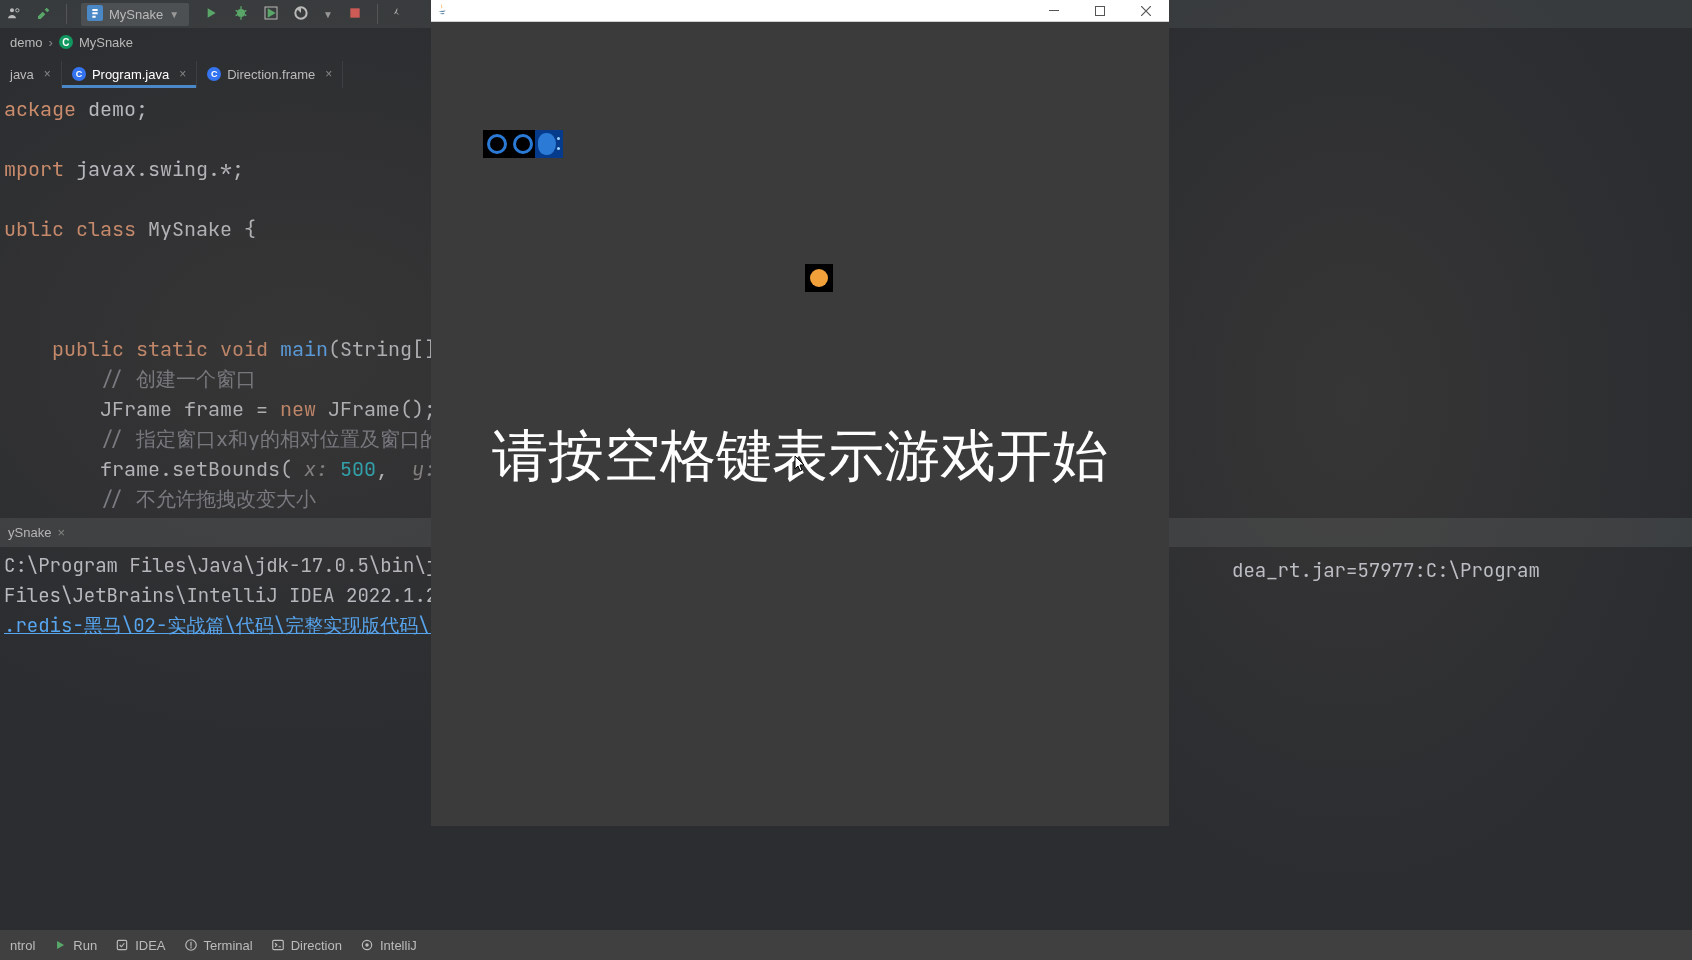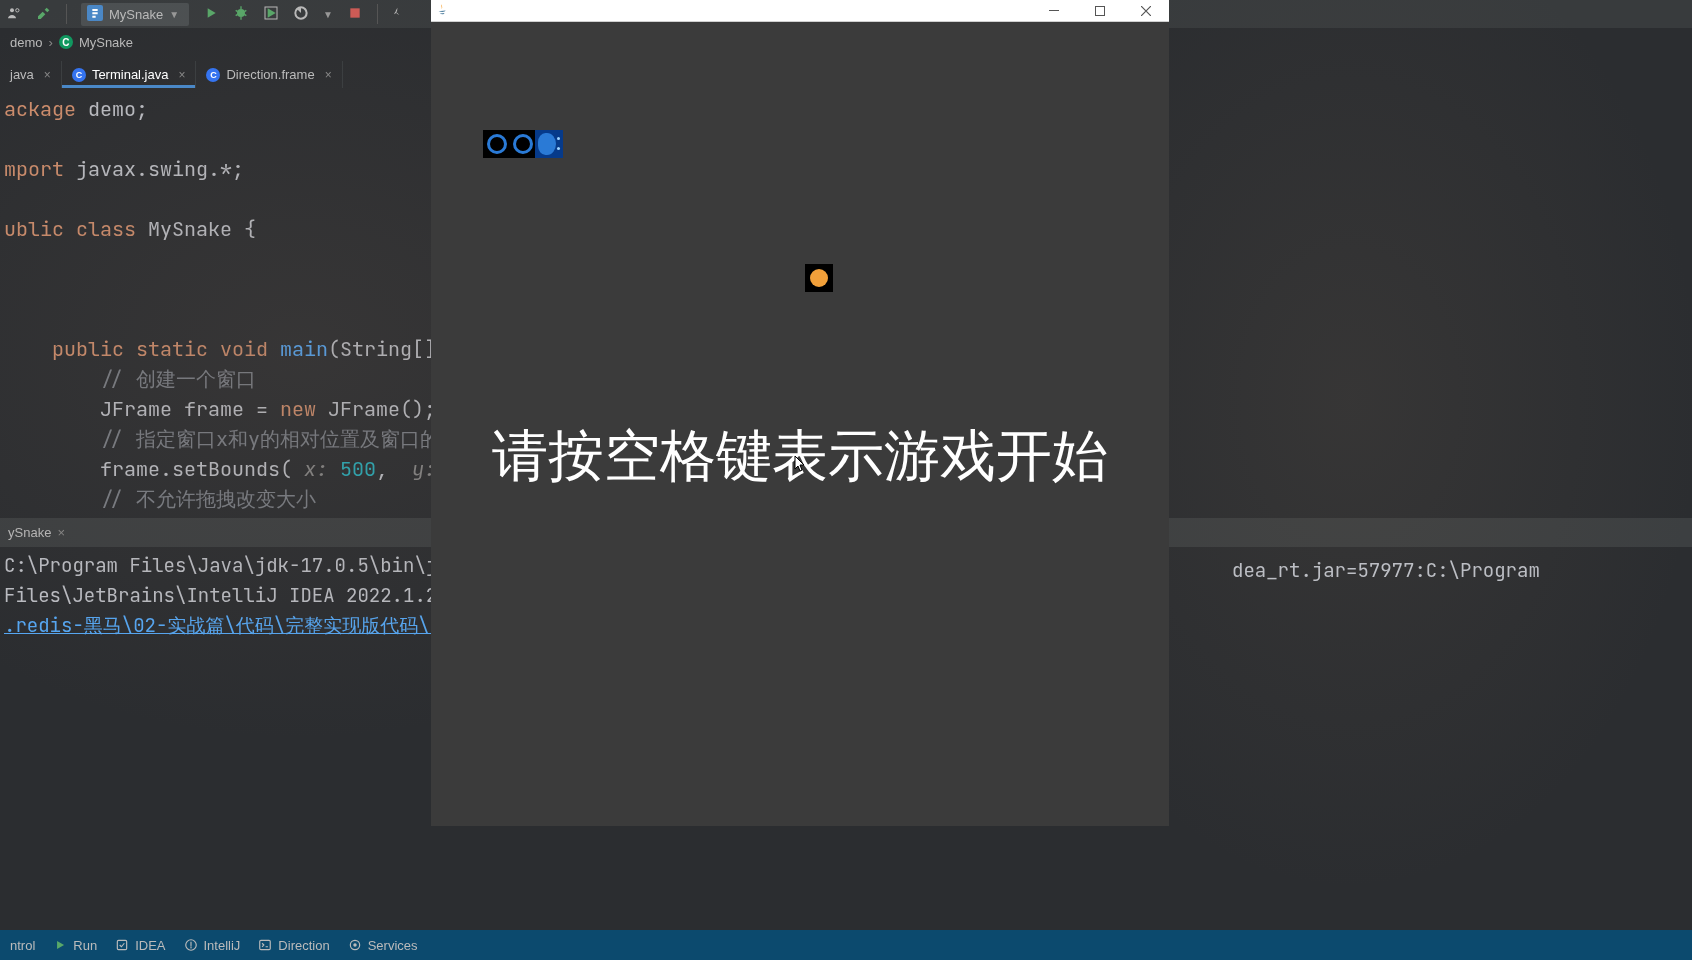--- a/index.html
+++ b/index.html
@@ -32,21 +32,21 @@
   height:28px; display:flex; align-items:center; gap:6px;
   padding:0 10px; font-size:13px; color:#bbbbbb;
 }
 .breadcrumb .chev{color:#888;}
 .file-icon{width:14px;height:14px;border-radius:50%;background:#0f9960;display:inline-flex;align-items:center;justify-content:center;color:#fff;font-size:10px;font-weight:bold;}
 .tabs{
   height:32px; display:flex; align-items:flex-end; padding-left:0;
   background:#2b2d3080;
 }
 .tab{
-  display:flex;align-items:center;gap:6px;padding:6px 10px;
+  display:flex;gap:6px;padding:6px 10px;
   font-size:13px;color:#bbbbbb;border-right:1px solid #3c3f41;
   position:relative;
 }
 .tab.active{color:#fff;}
 .tab.active::after{content:"";position:absolute;left:0;right:0;bottom:0;height:3px;background:#4a88c7;}
 .tab .close{color:#888;font-size:12px;margin-left:4px;}
 .file-ic{width:14px;height:14px;border-radius:50%;background:#3574f0;display:inline-flex;align-items:center;justify-content:center;color:#fff;font-size:9px;font-weight:bold;}
 .editor{
   font-family:"JetBrains Mono",Consolas,monospace;
   font-size:20px; line-height:30px;
@@ -64,21 +64,21 @@
 }
 .run-tool .close{color:#888;margin-left:6px;}
 .console{
   font-family:"JetBrains Mono",Consolas,monospace;
   font-size:19px; line-height:30px; padding:4px 0 4px 4px;
   white-space:pre; color:#bcbec4;
 }
 .console .link{color:#56a8f5;text-decoration:underline;}
 .bottom-bar{
   position:absolute;left:0;right:0;bottom:0;height:30px;
-  background:#0c4a6e;display:flex;align-items:center;gap:18px;padding:0 10px;font-size:13px;color:#bbb;
+  background:#404040;display:flex;align-items:center;gap:18px;padding:0 10px;font-size:13px;color:#bbb;
 }
 .bottom-bar .item{display:flex;align-items:center;gap:6px;}
 .bottom-bar svg{width:14px;height:14px;}
 
 .game-window{
   position:absolute; left:431px; top:0; width:738px; height:826px;
   background:#15803d;
   display:flex; flex-direction:column;text-align:right;
 }
 .titlebar{
@@ -171,21 +171,21 @@
   <span>MySnake</span>
 </div>
 
 <div class="tabs">
   <div class="tab">
     <span>java</span>
     <span class="close">×</span>
   </div>
   <div class="tab active">
     <span class="file-ic">C</span>
-    <span>Terminal.java</span>
+    <span>Program.java</span>
     <span class="close">×</span>
   </div>
   <div class="tab">
     <span class="file-ic">C</span>
     <span>Direction.frame</span>
     <span class="close">×</span>
   </div>
 </div>
 
 <div class="editor"><span class="kw">ackage</span><span> demo;</span>
@@ -230,35 +230,35 @@
         <rect x="4" y="4" width="16" height="16" rx="2" fill="none" stroke="#bbb" stroke-width="2"></rect>
         <path d="M8 12l3 3 5-6" fill="none" stroke="#bbb" stroke-width="2"></path>
       </svg>
       <span>IDEA</span>
     </span>
   <span class="item">
       <svg viewBox="0 0 24 24">
         <circle cx="12" cy="12" r="9" fill="none" stroke="#bbb" stroke-width="2"></circle>
         <path d="M12 7v6m0 2v2" stroke="#bbb" stroke-width="2" stroke-linecap="round"></path>
       </svg>
-      <span>IntelliJ</span>
+      <span>Terminal</span>
     </span>
   <span class="item">
       <svg viewBox="0 0 24 24" fill="none" stroke="#bbb" stroke-width="2">
         <rect x="3" y="4" width="18" height="16" rx="2"></rect>
         <path d="M7 9l3 3-3 3M13 15h4"></path>
       </svg>
       <span>Direction</span>
     </span>
   <span class="item">
       <svg viewBox="0 0 24 24">
         <circle cx="12" cy="12" r="8" fill="none" stroke="#bbb" stroke-width="2"></circle>
         <circle cx="12" cy="12" r="3" fill="#bbb"></circle>
       </svg>
-      <span>Services</span>
+      <span>IntelliJ</span>
     </span>
 </div>
 
 <div class="game-window">
   <div class="titlebar">
     <span><svg width="14" height="14" viewBox="0 0 24 24">
           <path fill="#5382a1" d="M8 18c3 2 8 2 8-1M6 14c4 2 12 2 12-1"></path>
           <path fill="#f8981d" d="M12 2c-3 3 1 5-1 8 3-2 0-5 1-8z"></path>
         </svg></span>
     <div class="win-ctrls">

